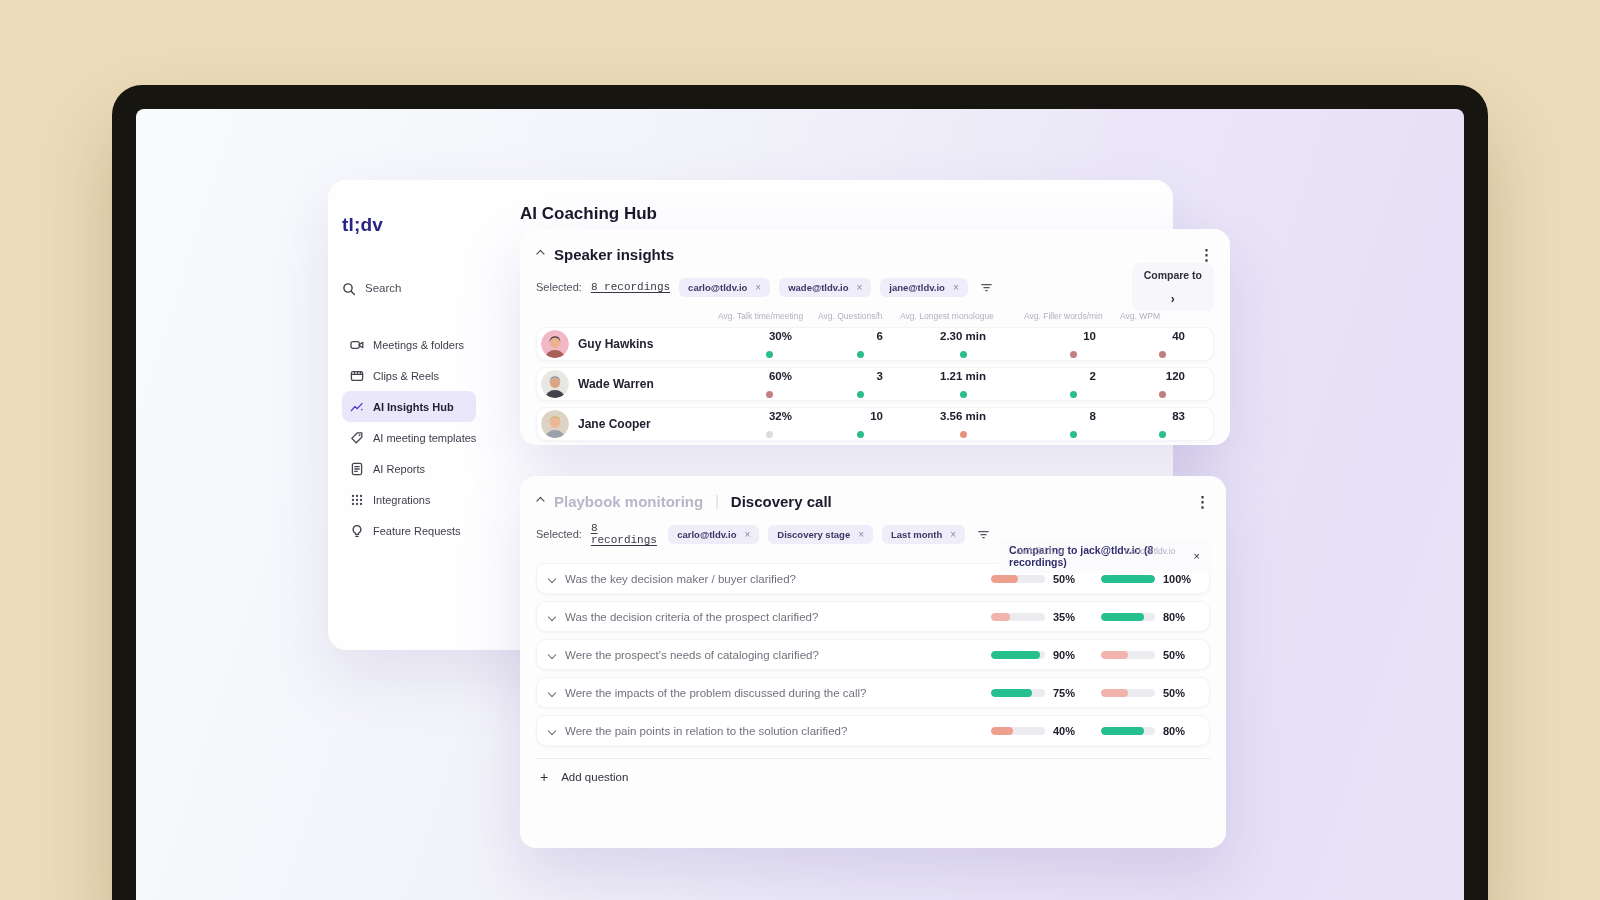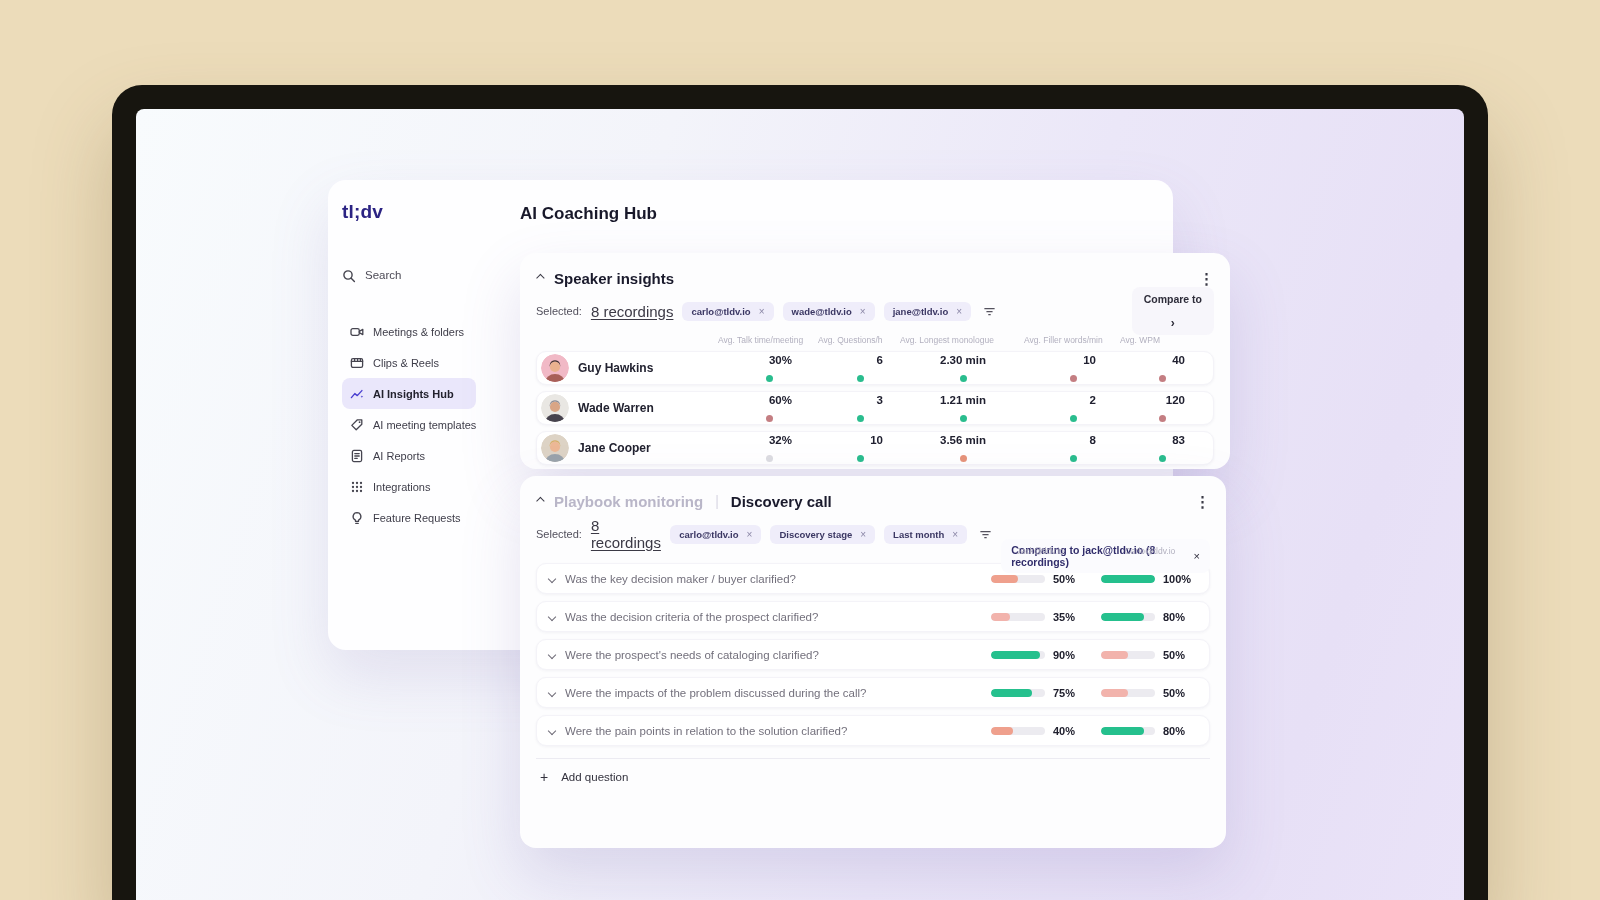--- a/index.html
+++ b/index.html
@@ -11,52 +11,52 @@
   .laptop { position:absolute; left:112px; top:85px; width:1376px; height:830px;
             background:#17150f; border-radius:30px 30px 0 0; padding:24px 24px 0 24px;
             box-shadow:0 40px 80px rgba(110,90,50,.28); }
   .screen { position:relative; width:100%; height:100%; border-radius:8px 8px 0 0; overflow:hidden;
             background:linear-gradient(108deg,#f8fbfd 0%,#f3f4fa 34%,#ebe7f8 62%,#e7e0f6 86%,#eae3f8 100%); }
 
   
   .app-card { position:absolute; left:192px; top:71px; width:845px; height:470px;
               background:#fefeff; border-radius:18px;
               box-shadow:0 26px 60px rgba(118,100,175,.15); }
-  .sidebar { position:absolute; left:0; top:1px; width:162px; height:100%; padding:20px 14px; }
+  .sidebar { position:absolute; left:0; top:14px; width:162px; height:100%; padding:20px 14px; }
   .logo { font-size:19px; font-weight:700; color:#2b2383; letter-spacing:.2px; }
   .search-row { margin-top:46px; display:flex; align-items:flex-start; gap:9px;
                 color:#4d4b57; font-size:11.5px; cursor:pointer; }
   .nav { margin-top:33px; display:flex; flex-direction:column; }
   .side-item { display:flex; align-items:center; gap:9px; height:31px; padding:0 8px;
                border-radius:8px; color:#3e3d49; font-size:11px; cursor:pointer; white-space:nowrap; }
   .side-item.active { background:#eae7fb; color:#23222e; font-weight:600; }
   .sicon { color:#45444f; display:flex; flex:none; }
   .side-item.active .sicon { color:#4a3fd0; }
   .page-title { position:absolute; left:192px; top:24px; font-size:17px; font-weight:600; color:#18182a; }
 
   
   .panel { position:absolute; background:#fdfdfe; border-radius:16px; padding:14px 16px;
            box-shadow:0 26px 60px rgba(110,95,170,.18); }
-  .panel.speaker { left:384px; top:144px; width:710px; height:216px; }
+  .panel.speaker { left:384px; top:120px; width:710px; height:216px; }
   .panel.playbook { left:384px; top:367px; width:706px; height:372px; }
 
   .phead { display:flex; align-items:center; gap:12px; height:22px; }
   .ptitle { font-size:15px; font-weight:600; color:#1a1a2c; }
   .ptitle-muted { font-size:15px; font-weight:600; color:#b9b6c8; }
   .pdiv { color:#d9d7e3; font-size:14px; }
   .kebab { margin-left:auto; color:#3a3a46; font-size:15px; font-weight:700; cursor:pointer; line-height:1; }
 
   .chev { width:6px; height:6px; border-left:1.6px solid #3c3b47; border-bottom:1.6px solid #3c3b47;
           display:inline-block; flex:none; }
   .chev.up { transform:rotate(135deg) translate(-1px,-1px); }
   .chev.down { transform:rotate(-45deg); border-color:#6e6b77; }
 
   .filters { display:flex; align-items:center; gap:9px; margin-top:10px; height:24px; }
   .sel-label { font-size:11px; color:#52505c; }
-  .sel-count { font-size:15px; color:#3b3945; text-decoration:underline; text-underline-offset:2px; cursor:pointer; }
+  .sel-count { font-size:11px; color:#3b3945; text-decoration:underline; text-underline-offset:2px; cursor:pointer;font-family:Liberation Mono, monospace; }
   .chip { display:flex; align-items:center; gap:8px; background:#efedfa; border-radius:6px;
           padding:4px 9px; font-size:9.5px; font-weight:700; color:#3b3763; cursor:pointer; white-space:nowrap; }
   .chip .x { color:#8a86a6; font-size:10px; font-weight:400; }
   .ficon { color:#55525e; margin-left:3px; display:flex; cursor:pointer; }
   .compare-btn { margin-left:auto; display:flex; align-items:center; gap:12px; background:#f7f6fb;
                  border-radius:8px; padding:6px 12px; font-size:10.5px; font-weight:600; color:#2e2d3a; cursor:pointer;flex-direction:column; }
   .compare-btn .arr { color:#2e2d3a; font-size:12px; line-height:1; }
   .comparing { margin-left:auto; display:flex; align-items:center; gap:10px; background:#fbfbfe;
                border-radius:8px; padding:5px 10px; font-size:10.5px; font-weight:700; color:#312d6b; cursor:pointer;margin-top:44px; }
   .comparing .x { color:#2c2a3a; font-weight:400; font-size:11px; }

